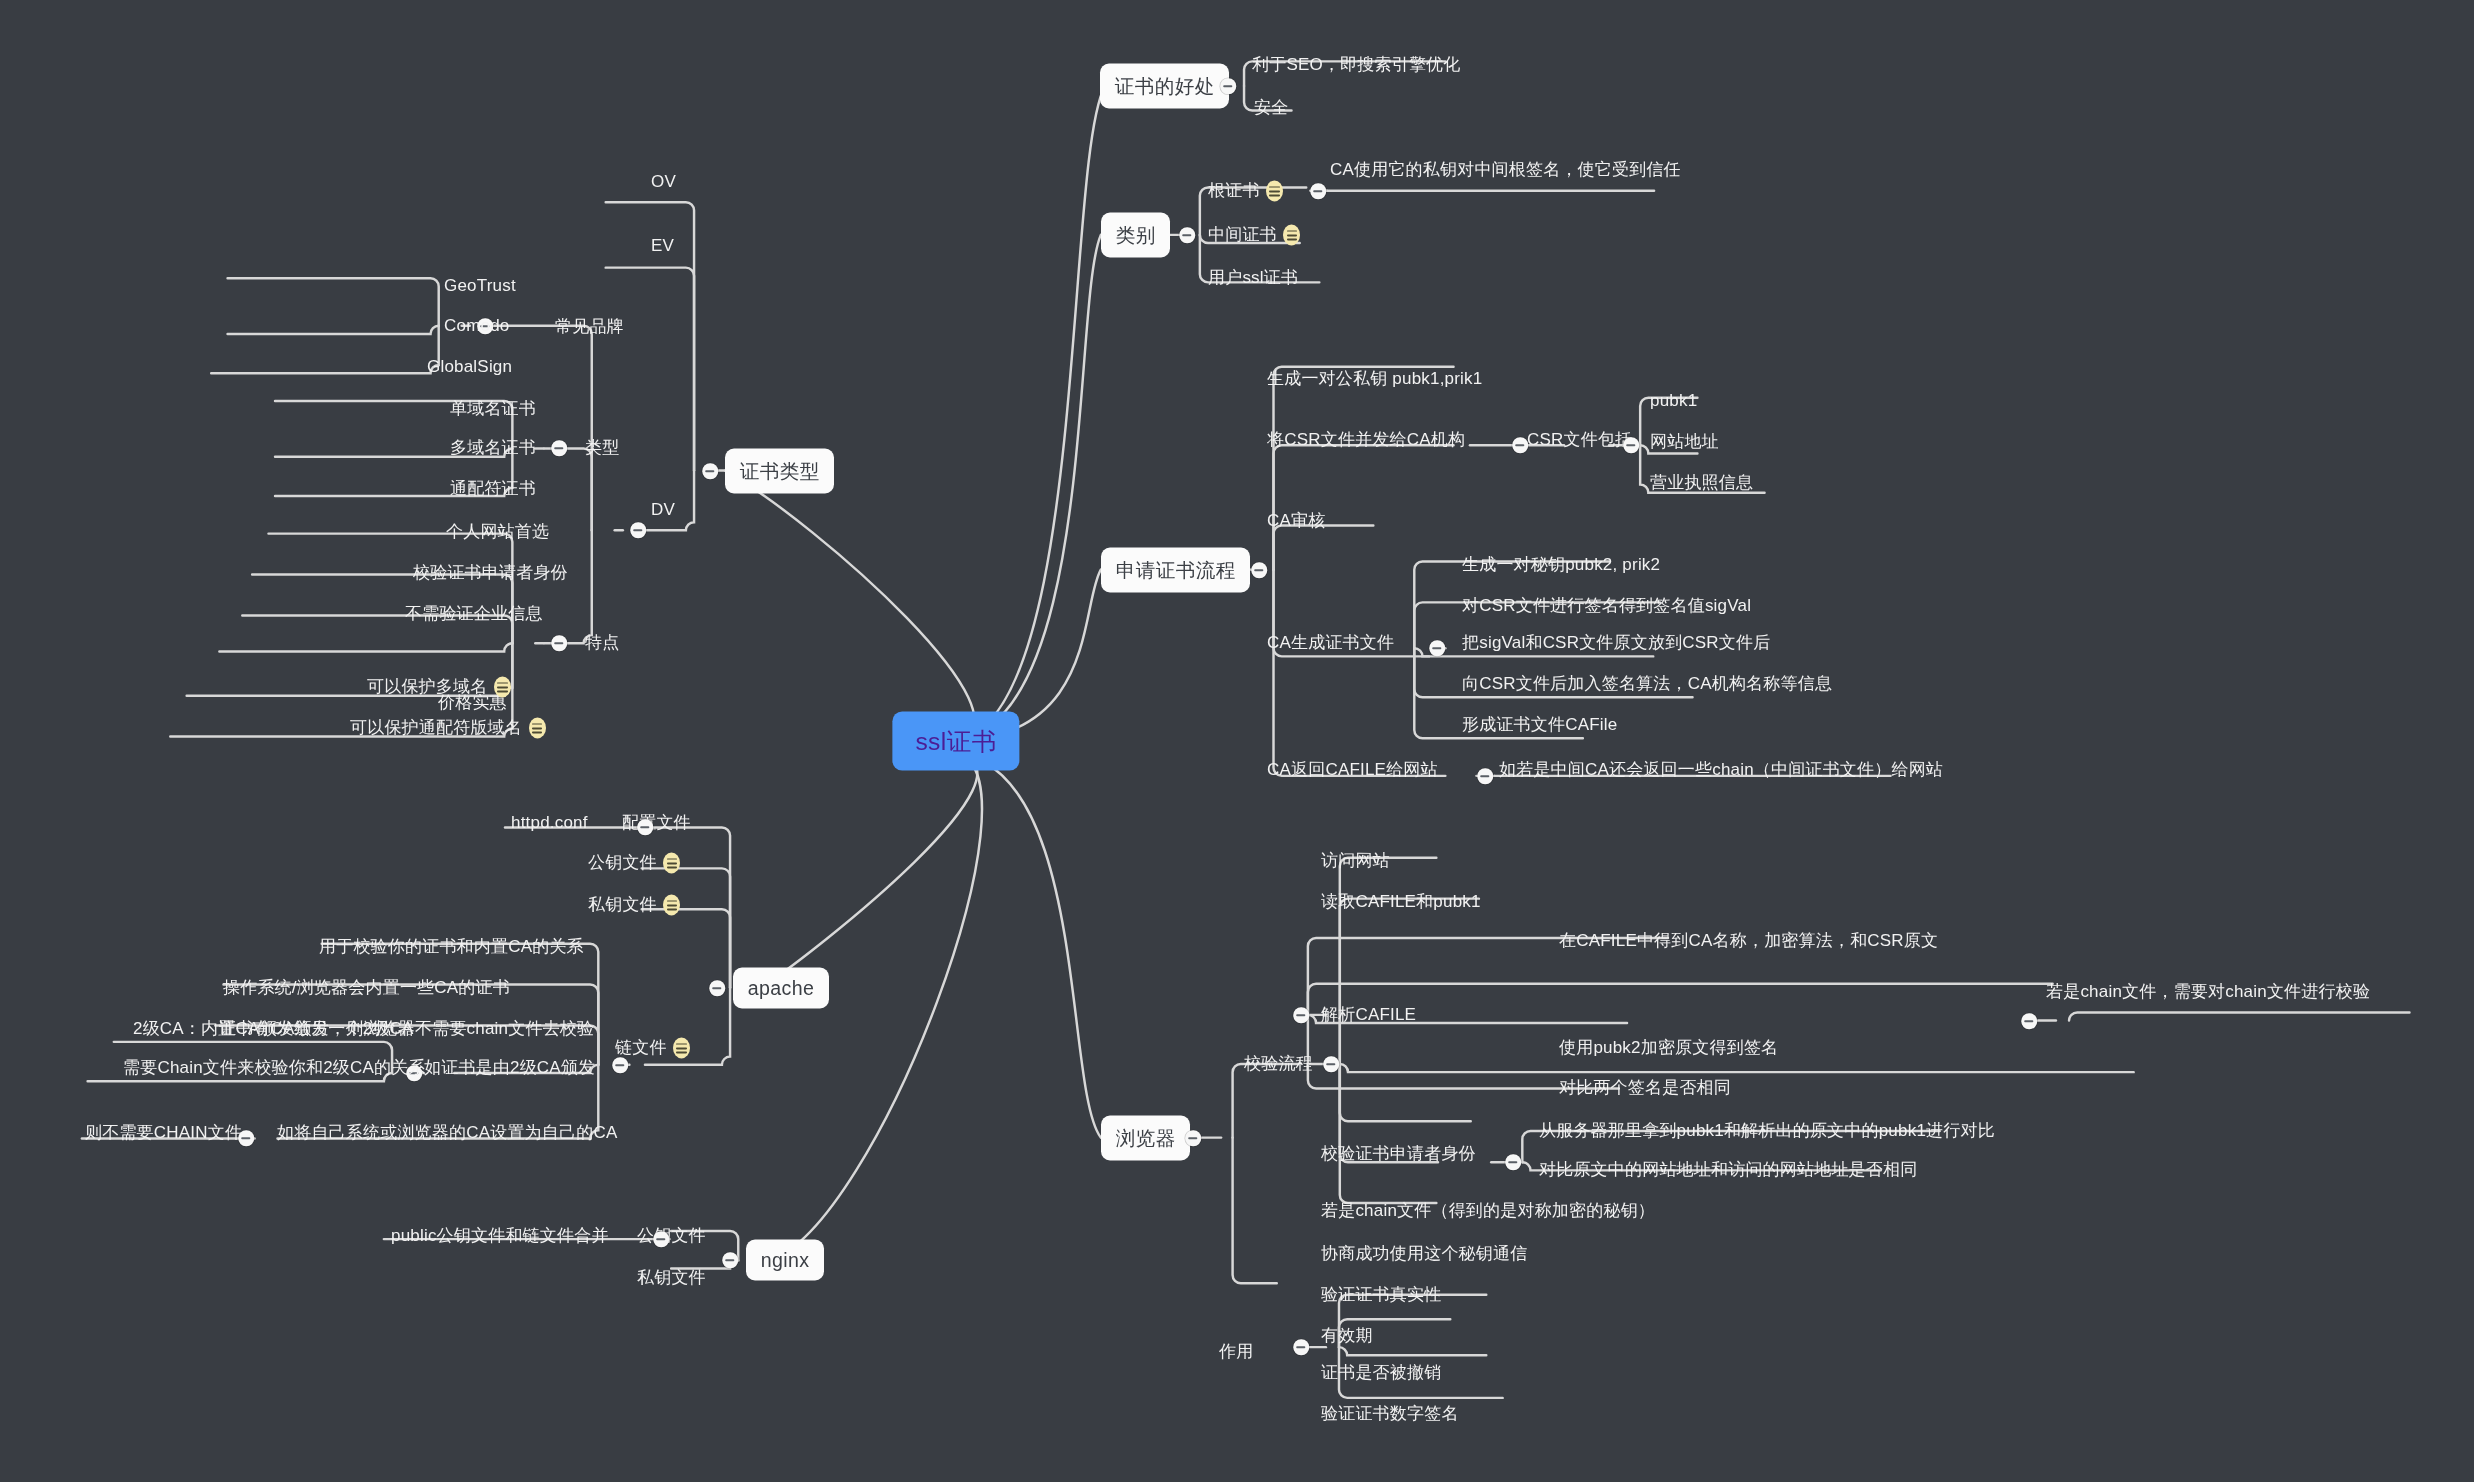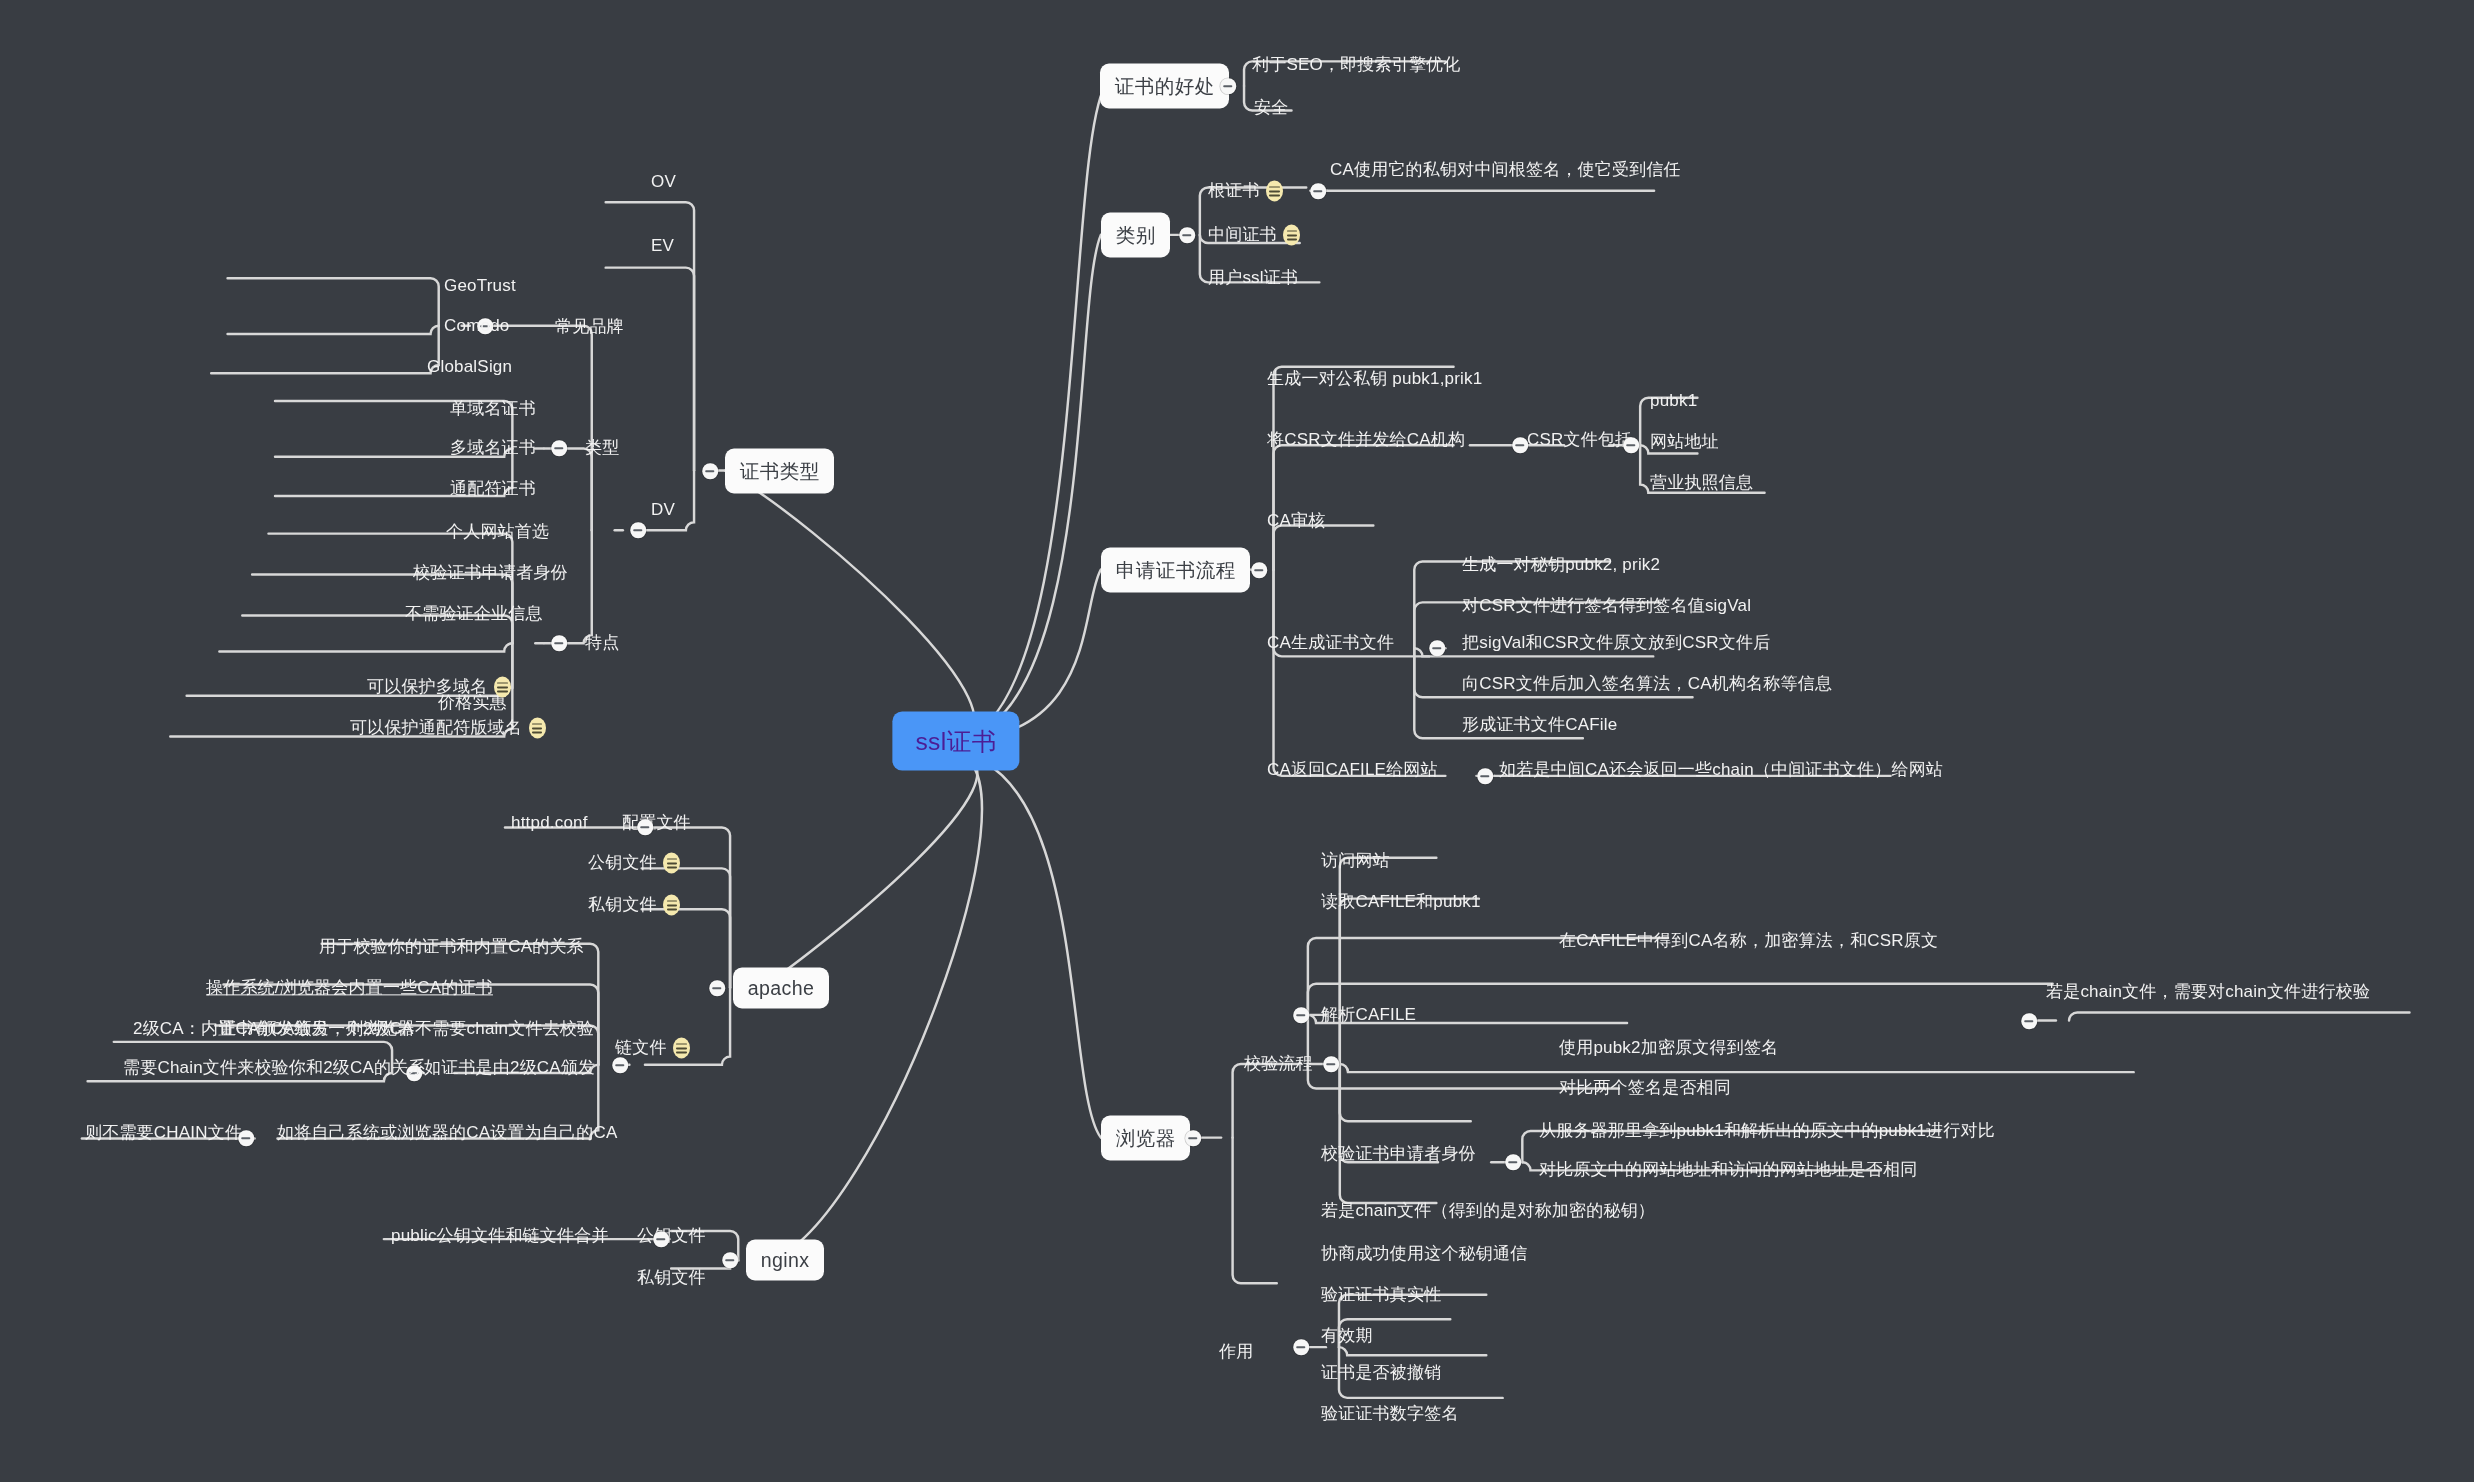--- a/index.html
+++ b/index.html
@@ -348,21 +348,21 @@
     <span>链文件</span>
     <span class="note-icon">
         <i></i>
         <i></i>
         <i></i>
       </span>
   </div>
   <div class="dot" style="left:620px;top:1065px;"></div>
 
   <div class="node leaf" style="left:319px;top:947px;">用于校验你的证书和内置CA的关系</div>
-  <div class="node leaf" style="left:206px;top:988px;text-decoration:underline;">操作系统/浏览器会内置一些CA的证书</div>
+  <div class="node leaf" style="left:223px;top:988px;">操作系统/浏览器会内置一些CA的证书</div>
   <div class="node leaf" style="left:219px;top:1029px;">证书有CA颁发，则浏览器不需要chain文件去校验</div>
   <div class="node leaf" style="left:424px;top:1068px;">如证书是由2级CA颁发</div>
   <div class="dot" style="left:414px;top:1073px;"></div>
   <div class="node leaf" style="left:123px;top:1068px;">需要Chain文件来校验你和2级CA的关系</div>
   <div class="node leaf" style="left:133px;top:1029px;">2级CA：内置CA颁发给另一个2级CA</div>
   <div class="node leaf" style="left:277px;top:1133px;">如将自己系统或浏览器的CA设置为自己的CA</div>
   <div class="dot" style="left:246px;top:1138px;"></div>
   <div class="node leaf" style="left:85px;top:1133px;">则不需要CHAIN文件</div>
 
   <div class="node main" style="left:746px;top:1260px;">nginx</div>

